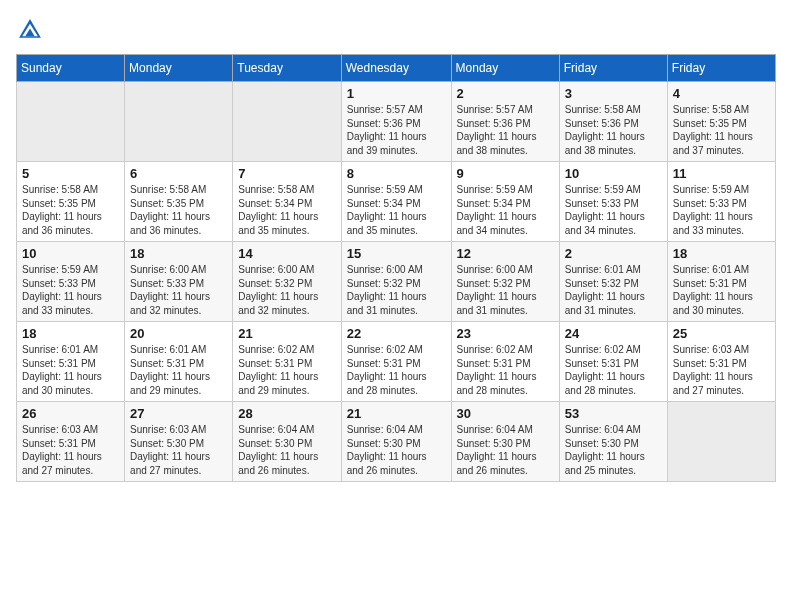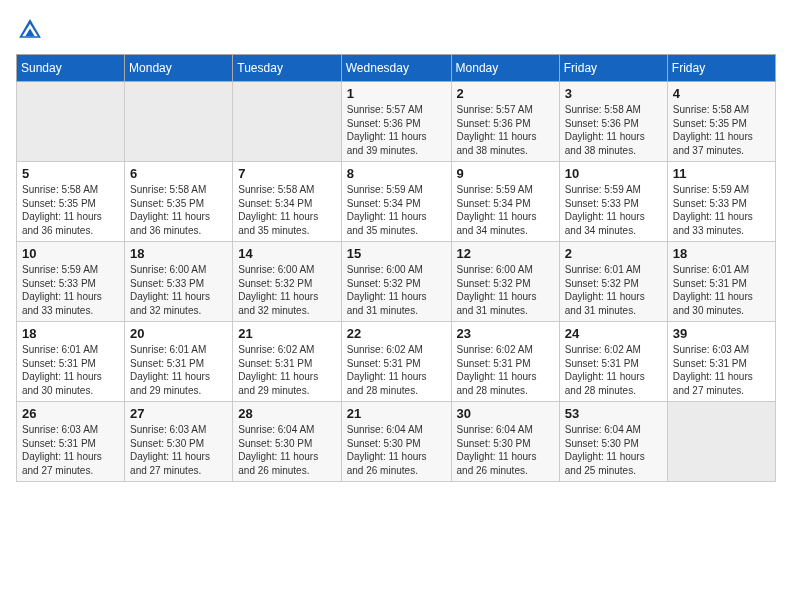--- a/index.html
+++ b/index.html
@@ -225,21 +225,21 @@
         </td>
         <td>
           <span class="day-num">23</span>
           <div class="day-info">Sunrise: 6:02 AM<br>Sunset: 5:31 PM<br>Daylight: 11 hours<br>and 28 minutes.</div>
         </td>
         <td>
           <span class="day-num">24</span>
           <div class="day-info">Sunrise: 6:02 AM<br>Sunset: 5:31 PM<br>Daylight: 11 hours<br>and 28 minutes.</div>
         </td>
         <td>
-          <span class="day-num">39</span>
+          <span class="day-num">25</span>
           <div class="day-info">Sunrise: 6:03 AM<br>Sunset: 5:31 PM<br>Daylight: 11 hours<br>and 27 minutes.</div>
         </td>
       </tr>
       <tr>
         <td>
           <span class="day-num">26</span>
           <div class="day-info">Sunrise: 6:03 AM<br>Sunset: 5:31 PM<br>Daylight: 11 hours<br>and 27 minutes.</div>
         </td>
         <td>
           <span class="day-num">27</span>

